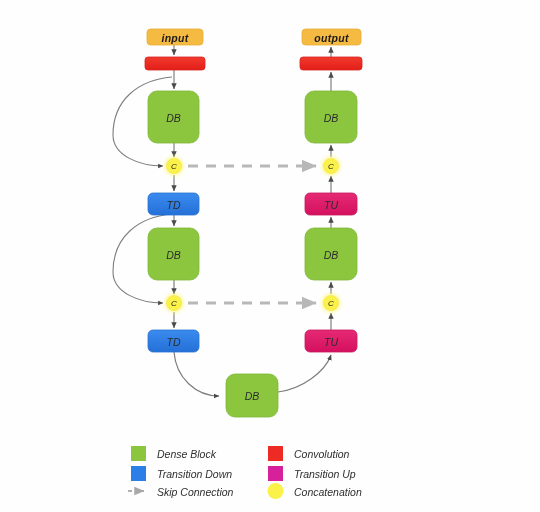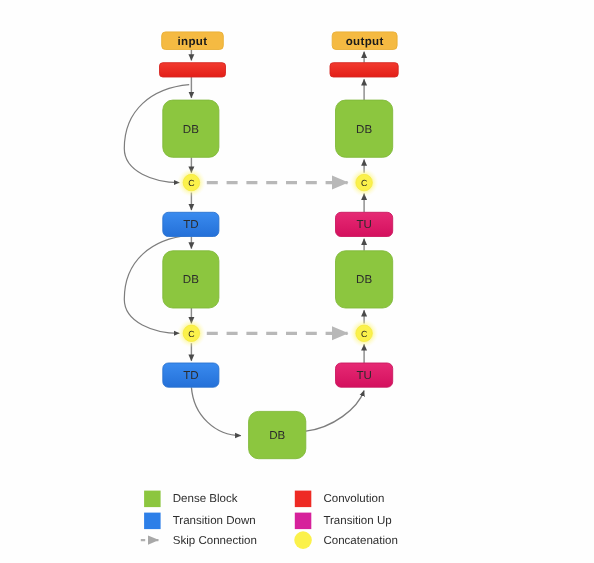--- a/index.html
+++ b/index.html
@@ -14,20 +14,21 @@
     overflow: hidden;
     font-family: "Liberation Sans", sans-serif;
     background: #fefefe;
   }
   #diagram-root {
     position: absolute;
     left: 0;
     top: 0;
     width: 540px;
     height: 512px;
+    font-style: italic;
   }
   svg.canvas {
     position: absolute;
     left: 0;
     top: 0;
     width: 540px;
     height: 512px;
     display: block;
   }
   .node-label {

